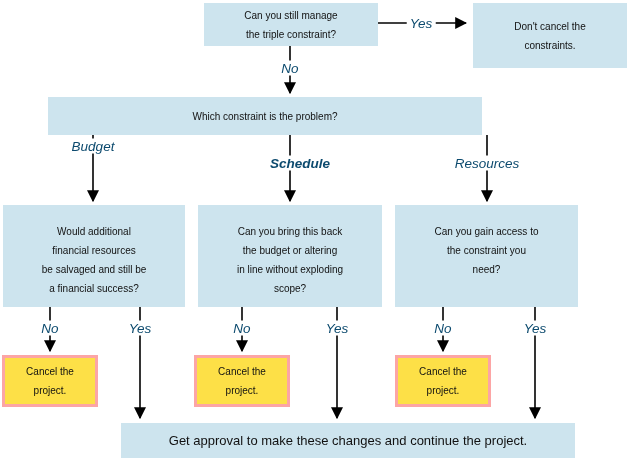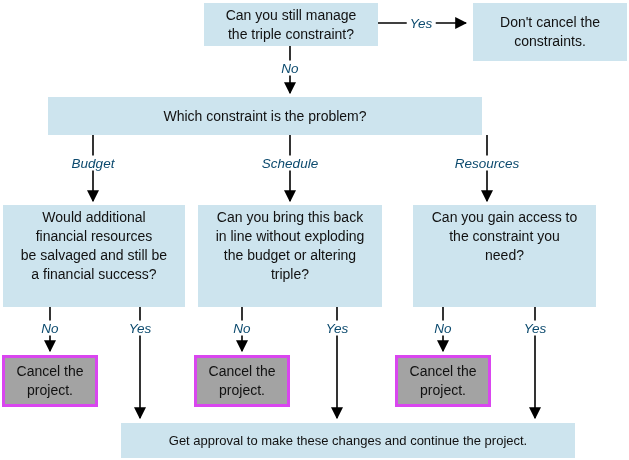--- a/index.html
+++ b/index.html
@@ -5,27 +5,27 @@
   html,body { margin:0; padding:0; background:#ffffff; }
   .canvas {
     position:relative; width:629px; height:460px; background:#ffffff;
     font-family:"Liberation Sans", sans-serif; color:#111; overflow:hidden;
   }
   svg.connectors { position:absolute; left:0; top:0; width:629px; height:460px; z-index:1; }
   svg.connectors line { stroke:#000; stroke-width:1.6; }
   .node {
     position:absolute; z-index:2; box-sizing:border-box;
     background:#cde4ee; text-align:center;
-    font-size:14px; line-height:19px;
+    font-size:10px; line-height:19px;
     display:flex; flex-direction:column; justify-content:center;
   }
   .node span { display:block; }
-  .node.topalign { justify-content:flex-start; padding-top:3px; }
+  .node.topalign { justify-content:flex-start; padding-top:17px; }
   .node.cancel {
-    background:#a3a3a3; border:3px solid #d946ef;
+    background:#fde047; border:3px solid #fca5a5;
   }
   .node.approval { font-size:13px; }
   .lbl {
     position:absolute; z-index:3; transform:translate(-50%,-50%);
     font-style:italic; font-size:13.5px; line-height:15px;
     background:#ffffff; padding:0 3px; white-space:nowrap; color:#0c4a6e;
   }
 </style>
 </head>
 <body>
@@ -49,44 +49,44 @@
     <line x1="337" y1="307" x2="337" y2="418" marker-end="url(#ah)"></line>
     <line x1="443" y1="307" x2="443" y2="351" marker-end="url(#ah)"></line>
     <line x1="535" y1="307" x2="535" y2="418" marker-end="url(#ah)"></line>
   </svg>
 
   <div class="node" style="left:204px; top:3px; width:174px; height:43px;">
     <span>Can you still manage</span>
     <span>the triple constraint?</span>
   </div>
 
-  <div class="node" style="left:473px; top:3px; width:154px; height:58px;">
+  <div class="node" style="left:473px; top:3px; width:154px; height:65px;">
     <span>Don't cancel the</span>
     <span>constraints.</span>
   </div>
 
   <div class="node" style="left:48px; top:97px; width:434px; height:38px;">
     <span>Which constraint is the problem?</span>
   </div>
 
   <div class="node topalign" style="left:3px; top:205px; width:182px; height:102px;">
     <span>Would additional</span>
     <span>financial resources</span>
     <span>be salvaged and still be</span>
     <span>a financial success?</span>
   </div>
 
   <div class="node topalign" style="left:198px; top:205px; width:184px; height:102px;">
     <span>Can you bring this back</span>
+    <span>the budget or altering</span>
     <span>in line without exploding</span>
-    <span>the budget or altering</span>
-    <span>triple?</span>
+    <span>scope?</span>
   </div>
 
-  <div class="node topalign" style="left:413px; top:205px; width:183px; height:102px;">
+  <div class="node topalign" style="left:395px; top:205px; width:183px; height:102px;">
     <span>Can you gain access to</span>
     <span>the constraint you</span>
     <span>need?</span>
   </div>
 
   <div class="node cancel" style="left:2px; top:355px; width:96px; height:52px;">
     <span>Cancel the</span>
     <span>project.</span>
   </div>
 
@@ -99,22 +99,22 @@
     <span>Cancel the</span>
     <span>project.</span>
   </div>
 
   <div class="node approval" style="left:109px; top:423px; width:454px; height:35px;margin-left:12px;">
     <span>Get approval to make these changes and continue the project.</span>
   </div>
 
   <span class="lbl" style="left:421px; top:23px;">Yes</span>
   <span class="lbl" style="left:290px; top:68px;">No</span>
-  <span class="lbl" style="left:93px; top:163px;">Budget</span>
-  <span class="lbl" style="left:290px; top:163px;">Schedule</span>
+  <span class="lbl" style="left:93px; top:146px;">Budget</span>
+  <span class="lbl" style="left:300px; top:163px;font-weight:bold;">Schedule</span>
   <span class="lbl" style="left:487px; top:163px;">Resources</span>
   <span class="lbl" style="left:50px; top:328px;">No</span>
   <span class="lbl" style="left:140px; top:328px;">Yes</span>
   <span class="lbl" style="left:242px; top:328px;">No</span>
   <span class="lbl" style="left:337px; top:328px;">Yes</span>
   <span class="lbl" style="left:443px; top:328px;">No</span>
   <span class="lbl" style="left:535px; top:328px;">Yes</span>
 
 </div>
 

